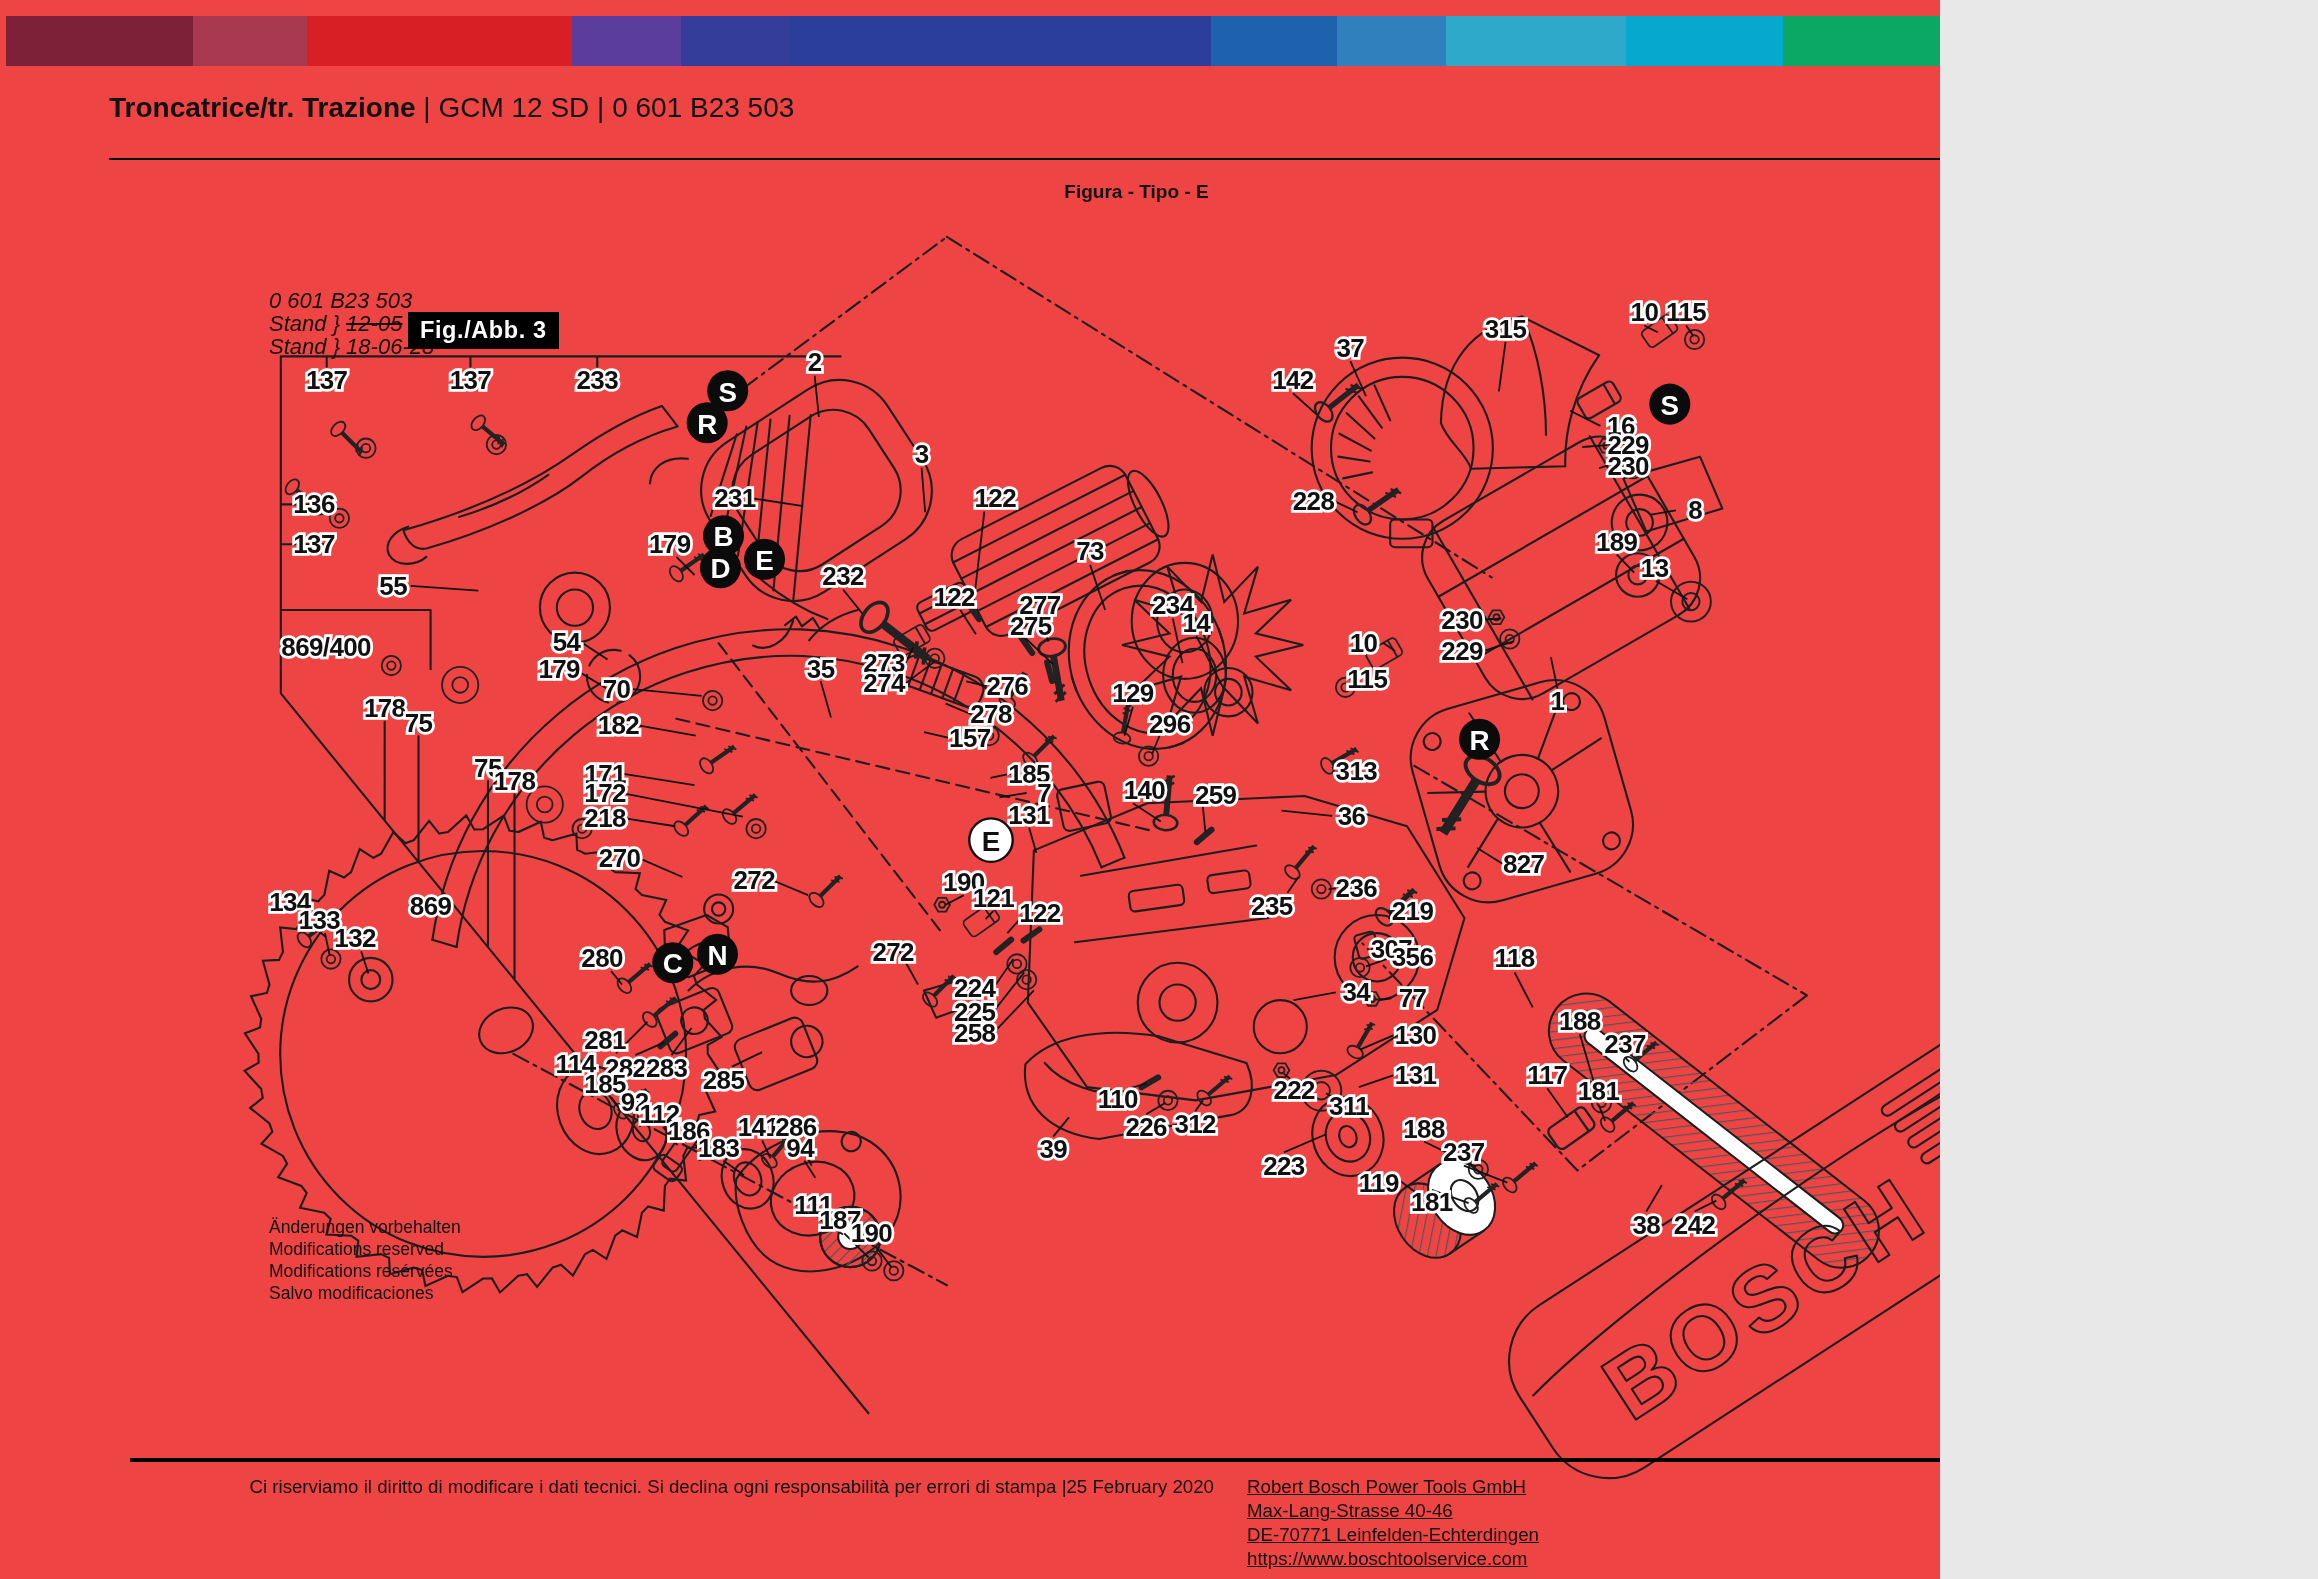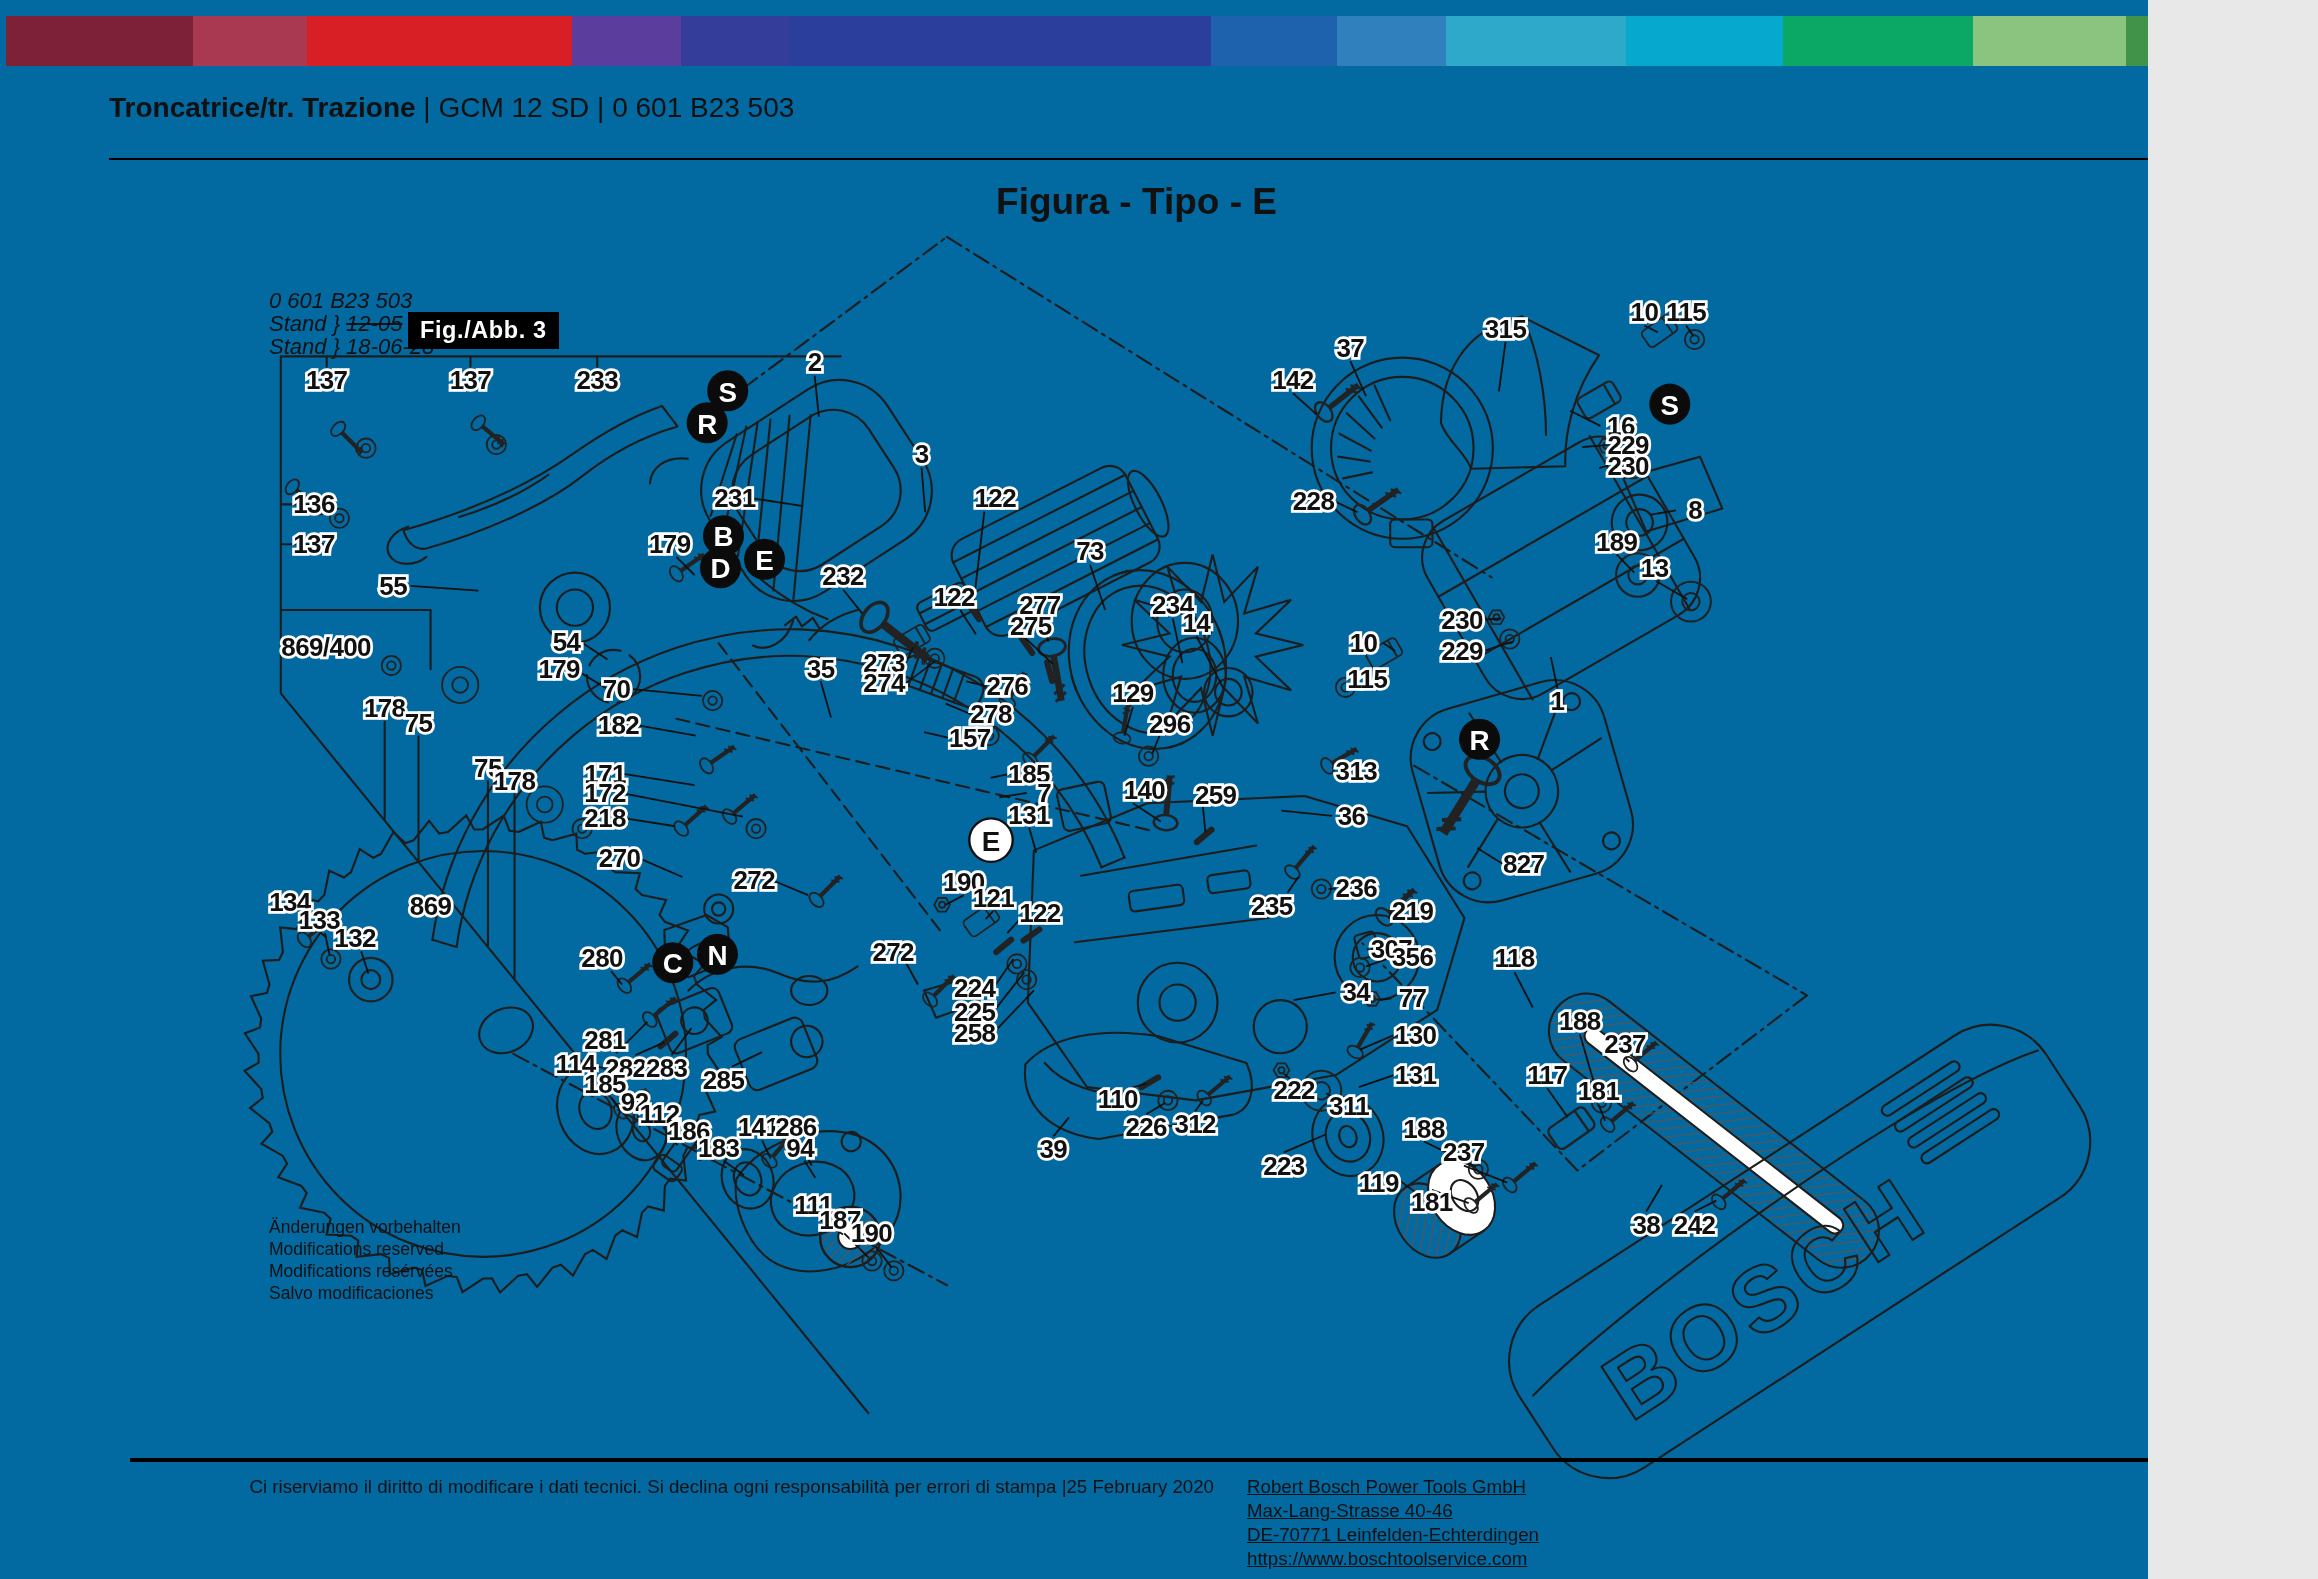--- a/index.html
+++ b/index.html
@@ -1,26 +1,26 @@
 <!DOCTYPE html>
 <html style="font-size:9.7px"><head>
 <meta charset="utf-8">
 <style>
   html,body{margin:0;padding:0;background:#e8e8e8;}
-  #page{position:relative;width:2148px;height:1580px;background:#0369a1;overflow:hidden;
+  #page{position:relative;width:1940px;height:1580px;background:#ef4444;overflow:hidden;
         font-family:"Liberation Sans", sans-serif;color:#111;}
   
   #colorbar{position:absolute;left:6px;top:15.7px;width:2307px;height:50px;display:flex;}
   #colorbar div{height:100%;}
   
   .header-line{position:absolute;left:109px;top:92px;font-size:28px;white-space:nowrap;}
   .header-line .b{font-weight:bold;}
   .page-num{position:absolute;left:2210px;top:92px;width:48px;text-align:right;font-size:28px;}
   .hrule{position:absolute;left:109px;top:158px;width:2151px;height:2.4px;background:#000;}
-  .fig-title{position:absolute;left:0px;top:181px;width:2273px;text-align:center;font-size:37px;font-weight:bold;}
+  .fig-title{position:absolute;left:0px;top:181px;width:2273px;text-align:center;font-size:19px;font-weight:bold;}
   
   .info{position:absolute;left:269px;top:289px;font-size:22px;line-height:23px;white-space:nowrap;font-style:italic;}
   .info .strike{text-decoration:line-through;}
   .figbox{position:absolute;left:408px;top:312px;background:#000;color:#fff;font-size:23.5px;font-weight:bold;
           padding:4.8px 12px;letter-spacing:0.6px;}
   
   .notes{position:absolute;left:269px;top:1216px;font-size:17.5px;line-height:22px;}
   .frule{position:absolute;left:130px;top:1458px;width:2105px;height:4.2px;background:#000;}
   .foot-left{position:absolute;left:133px;top:1475px;width:1081px;font-size:18.7px;line-height:24px;text-align:right;}
   .foot-right{position:absolute;left:1247px;top:1475px;font-size:18.7px;line-height:24px;text-decoration:underline;}

